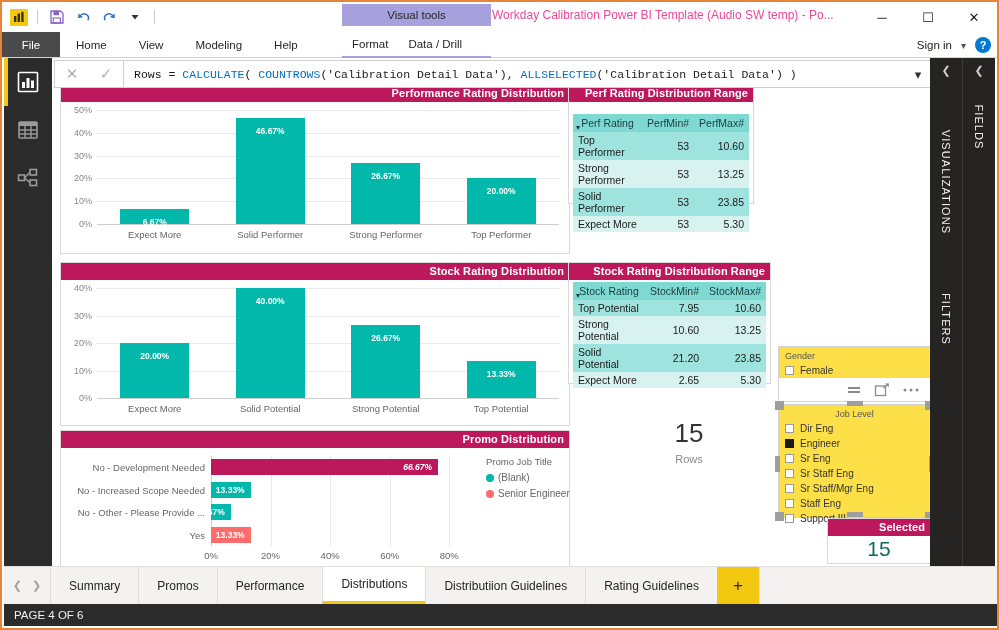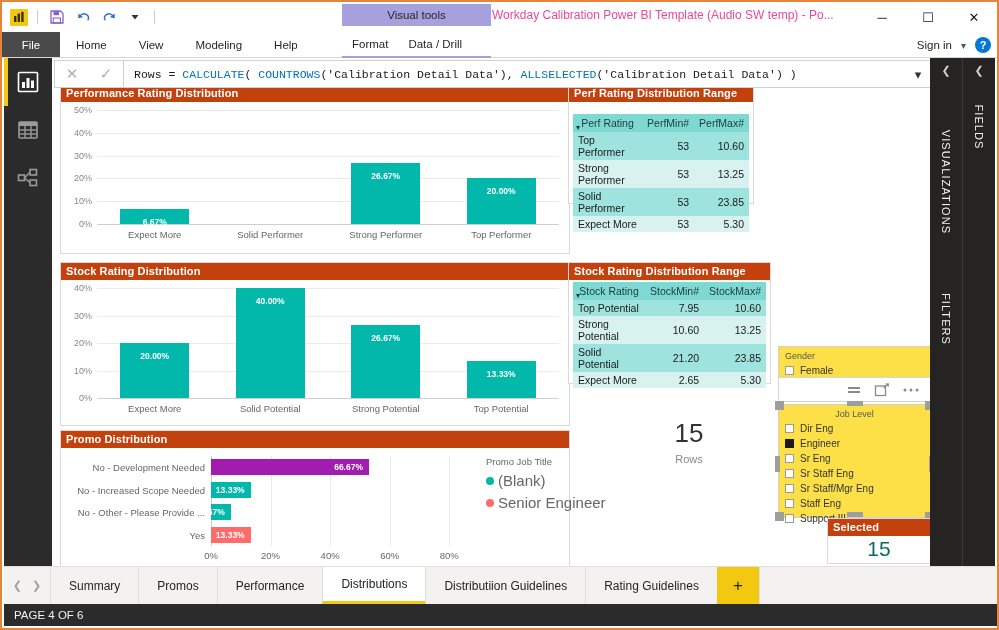--- a/index.html
+++ b/index.html
@@ -117,22 +117,22 @@
   .fb-chev { width: 26px; text-align: center; font-size: 13px; color: #333; }
 
   
   .canvas {
     position: absolute; left: 52px; top: 86px; width: 878px; height: 482px;
     background: #ffffff; overflow: hidden;
   }
 
   .visual { position: absolute; background: #fff; border: 1px solid #d9d9d9; }
   .vtitle {
-    background: #c2410c; color: #fff; font-size: 11px; font-weight: bold;
-    padding: 2px 5px; height: 17px; line-height: 13px; letter-spacing: .1px;
+    background: #be185d; color: #fff; font-size: 11px; font-weight: bold;
+    padding: 2px 5px; height: 17px; line-height: 13px; letter-spacing: .1px; text-align: right;
   }
 
   
   .colchart { position: relative; }
   .plot { position: absolute; }
   .gridline { position: absolute; left: 0; right: 0; height: 1px; background: #eaeaea; }
   .ytick {
     position: absolute; right: 100%; margin-right: 5px;
     font-size: 9px; color: #888; transform: translateY(-50%); white-space: nowrap;
   }
@@ -176,21 +176,21 @@
     position: absolute; right: 100%; margin-right: 6px; top: 50%;
     transform: translateY(-50%); font-size: 9.5px; color: #666; white-space: nowrap;
   }
   .hxtick {
     position: absolute; top: 100%; margin-top: 4px; transform: translateX(-50%);
     font-size: 9.5px; color: #666;
   }
   .legend-title { font-size: 9.5px; color: #666; margin-bottom: 5px; }
   .legend-row { display: flex; align-items: center; gap: 4px; margin-bottom: 5px; }
   .legend-dot { width: 8px; height: 8px; border-radius: 50%; }
-  .legend-lbl { font-size: 15px; color: #666; white-space: nowrap; }
+  .legend-lbl { font-size: 10px; color: #666; white-space: nowrap; }
 
   
   .card-val { font-size: 26px; color: #333; font-weight: normal; }
   .card-lbl { font-size: 11px; color: #888; margin-top: 4px; }
 
   
   .slicer { position: absolute; background: #fde047; border: 1px solid #d0d0d0; }
   .slicer-title { font-size: 9px; color: #555; padding: 4px 6px 2px 6px; }
   .slicer-item {
     display: flex; align-items: center; gap: 6px;
@@ -393,20 +393,23 @@
             <div class="gridline" style="top: 45.6px;"></div>
             <div class="ytick" style="top: 45.6px;">30%</div>
             <div class="gridline" style="top: 22.8px;"></div>
             <div class="ytick" style="top: 22.8px;">40%</div>
             <div class="gridline" style="top: 0px;"></div>
             <div class="ytick" style="top: 0px;">50%</div>
             <div class="bar" style="left: 23.1px; width: 69.3px; height: 15.2076px; background: rgb(1, 184, 170);">
               <div class="bar-lbl" style="top: 8px;">6.67%</div>
             </div>
             <div class="xlabel" style="left: 0px; width: 115.5px; top: 119px;">Expect More</div>
+            <div class="bar" style="left: 138.6px; width: 69.3px; height: 106.408px; background: rgb(1, 184, 170);">
+              <div class="bar-lbl" style="top: 8px;">46.67%</div>
+            </div>
             <div class="xlabel" style="left: 115.5px; width: 115.5px; top: 119px;">Solid Performer</div>
             <div class="bar" style="left: 254.1px; width: 69.3px; height: 60.8076px; background: rgb(1, 184, 170);">
               <div class="bar-lbl" style="top: 8px;">26.67%</div>
             </div>
             <div class="xlabel" style="left: 231px; width: 115.5px; top: 119px;">Strong Performer</div>
             <div class="bar" style="left: 369.6px; width: 69.3px; height: 45.6px; background: rgb(1, 184, 170);">
               <div class="bar-lbl" style="top: 8px;">20.00%</div>
             </div>
             <div class="xlabel" style="left: 346.5px; width: 115.5px; top: 119px;">Top Performer</div>
           </div>
@@ -529,21 +532,21 @@
             <div class="hxtick" style="left: 0px;">0%</div>
             <div style="position: absolute; left: 59.5556px; top: 0px; width: 1px; height: 90px; background: rgb(234, 234, 234);"></div>
             <div class="hxtick" style="left: 59.5556px;">20%</div>
             <div style="position: absolute; left: 119.111px; top: 0px; width: 1px; height: 90px; background: rgb(234, 234, 234);"></div>
             <div class="hxtick" style="left: 119.111px;">40%</div>
             <div style="position: absolute; left: 178.667px; top: 0px; width: 1px; height: 90px; background: rgb(234, 234, 234);"></div>
             <div class="hxtick" style="left: 178.667px;">60%</div>
             <div style="position: absolute; left: 238.222px; top: 0px; width: 1px; height: 90px; background: rgb(234, 234, 234);"></div>
             <div class="hxtick" style="left: 238.222px;">80%</div>
             <div style="position: absolute; left: 0px; top: 0px; width: 268px; height: 22.5px;">
-              <div class="hbar" style="top: 3.25px; width: 158px; height: 16px; background: #a21caf;">
+              <div class="hbar" style="top: 3.25px; width: 227px; height: 16px; background: #be185d; font-style: italic;">
                 <div class="hbar-lbl">66.67%</div>
               </div>
               <div class="hcat">No - Development Needed</div>
             </div>
             <div style="position: absolute; left: 0px; top: 22.5px; width: 268px; height: 22.5px;">
               <div class="hbar" style="top: 3.25px; width: 39.6938px; height: 16px; background: rgb(1, 184, 170);">
                 <div class="hbar-lbl">13.33%</div>
               </div>
               <div class="hcat">No - Increased Scope Needed</div>
             </div>

